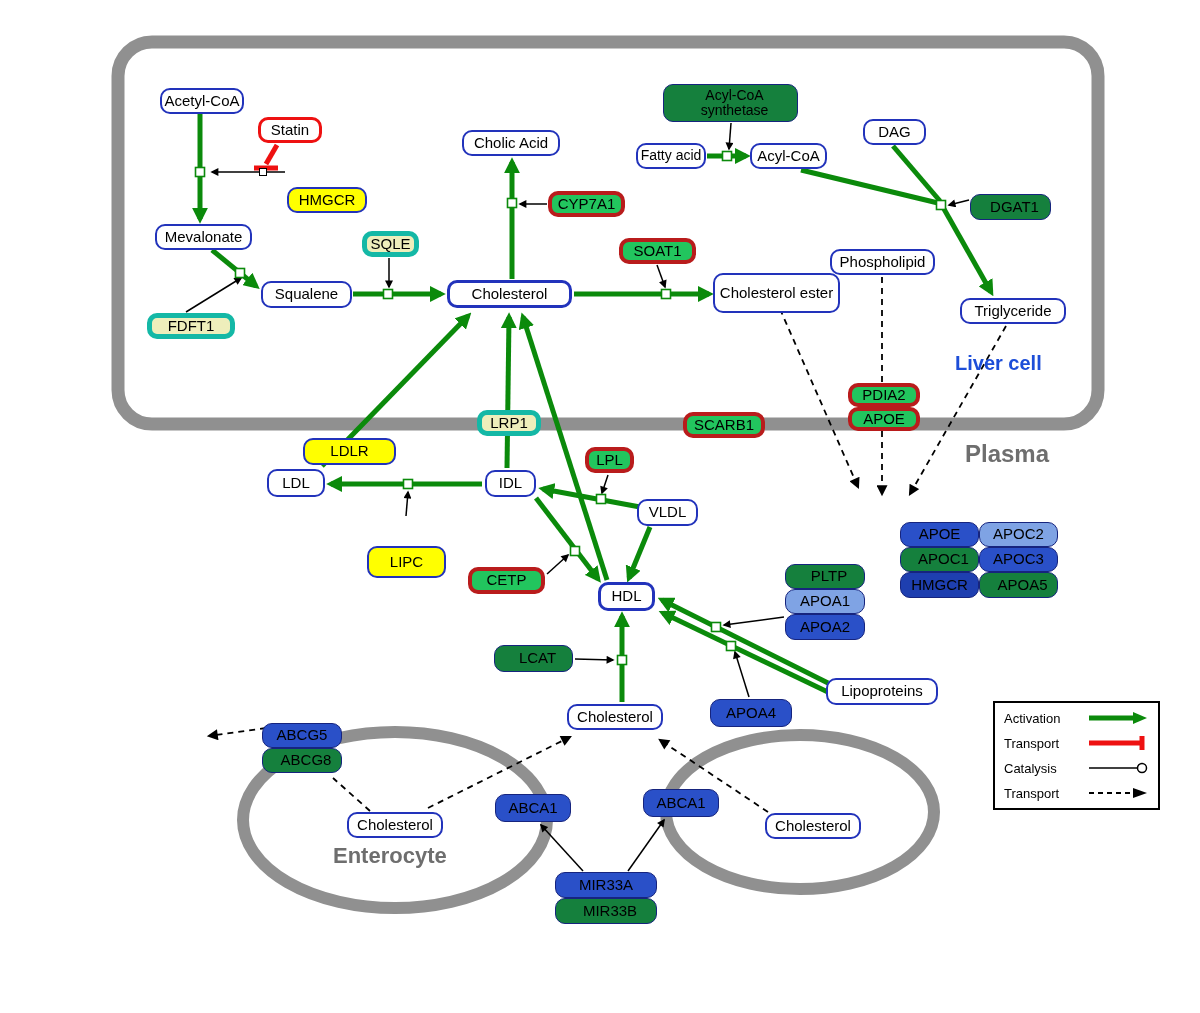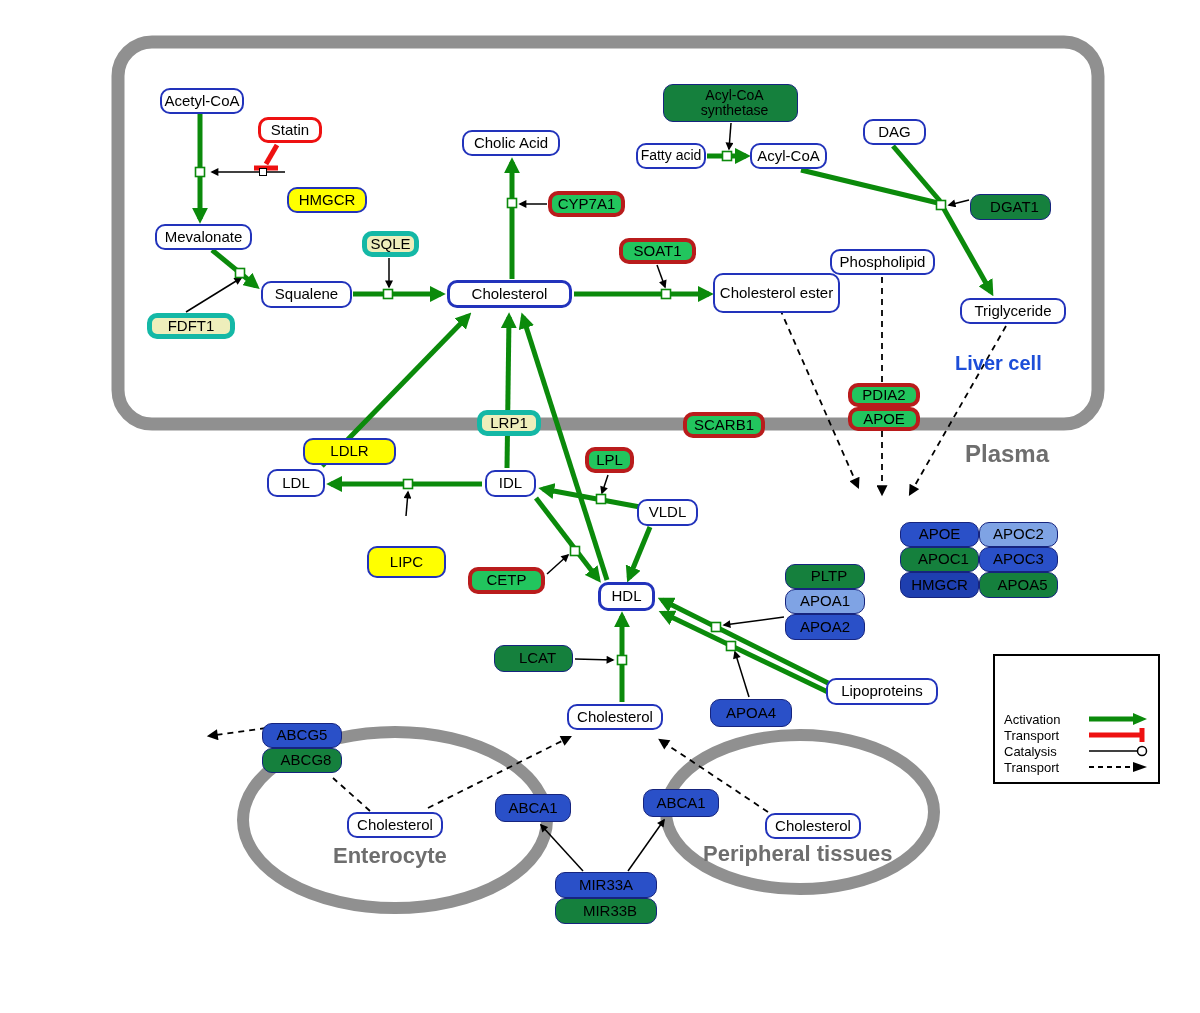--- a/index.html
+++ b/index.html
@@ -12,23 +12,23 @@
   .yellow{background:#ffff00;margin-top:28px;}
   .paleyellow{background:#eeeebb;border:5px solid #14b8a6;}
   .lblue{background:#22c55e;border:4px solid #b91c1c;}
   .blue{background:#15803d;border:1px solid #16247e;padding-left:10px;}
   .bluemid{background:#7fa3e4;border:1px solid #16247e;}
   .bluedark{background:#2a50c8;border:1px solid #16247e;}
   .bluedarker{background:#1e3fb0;border:1px solid #16247e;}
   .redbox{border:3px solid #ee1111;}
   .region{position:absolute;z-index:2;font-weight:bold;font-size:22px;color:#6e6e6e;white-space:nowrap;}
   .region.dark{color:#1d4ed8;font-size:20px;}
-  .legendbox{position:absolute;z-index:2;left:993px;top:654px;width:167px;height:130px;
+  .legendbox{position:absolute;z-index:2;left:993px;top:701px;width:167px;height:109px;
              border:2px solid #000;background:#fff;box-sizing:border-box;padding:7px 9px;
-             display:flex;flex-direction:column;justify-content:flex-end;}
+             display:flex;flex-direction:column;justify-content:space-between;}
   .lrow{display:flex;align-items:center;justify-content:space-between;font-size:13px;color:#000;}
   .lrow svg{flex:none;}
 </style>
 </head>
 <body>
 
 <div class="canvas">
 
   <svg class="edges" width="1200" height="1013" viewBox="0 0 1200 1013">
     <defs>
@@ -175,21 +175,20 @@
   <div class="node" style="left:347px;top:812px;width:96px;height:26px">Cholesterol</div>
   <div class="node bluedark" style="left:495px;top:794px;width:76px;height:28px">ABCA1</div>
   <div class="node bluedark" style="left:643px;top:789px;width:76px;height:28px">ABCA1</div>
   <div class="node" style="left:765px;top:813px;width:96px;height:26px">Cholesterol</div>
   <div class="node bluedark" style="left:555px;top:872px;width:102px;height:26px">MIR33A</div>
   <div class="node blue" style="left:555px;top:898px;width:102px;height:26px">MIR33B</div>
 
   <div class="region dark" style="left:955px;top:352px">Liver cell</div>
   <div class="region" style="left:965px;top:440px;font-size:24px">Plasma</div>
   <div class="region" style="left:333px;top:843px">Enterocyte</div>
-  <div class="region" style="left:703px;top:841px">Peripheral tissues</div>
 
   <div class="legendbox">
     <div class="lrow">
       <span>Activation</span>
       <svg width="62" height="16">
         <line x1="2" y1="8" x2="46" y2="8" stroke="#0b8a0b" stroke-width="5"></line>
         <path d="M46,2 L60,8 L46,14 z" fill="#0b8a0b"></path>
       </svg>
     </div>
     <div class="lrow">

